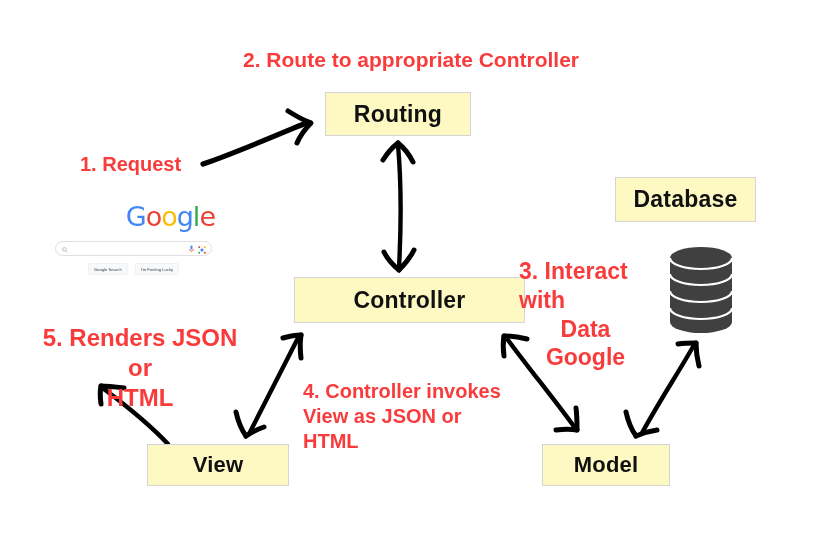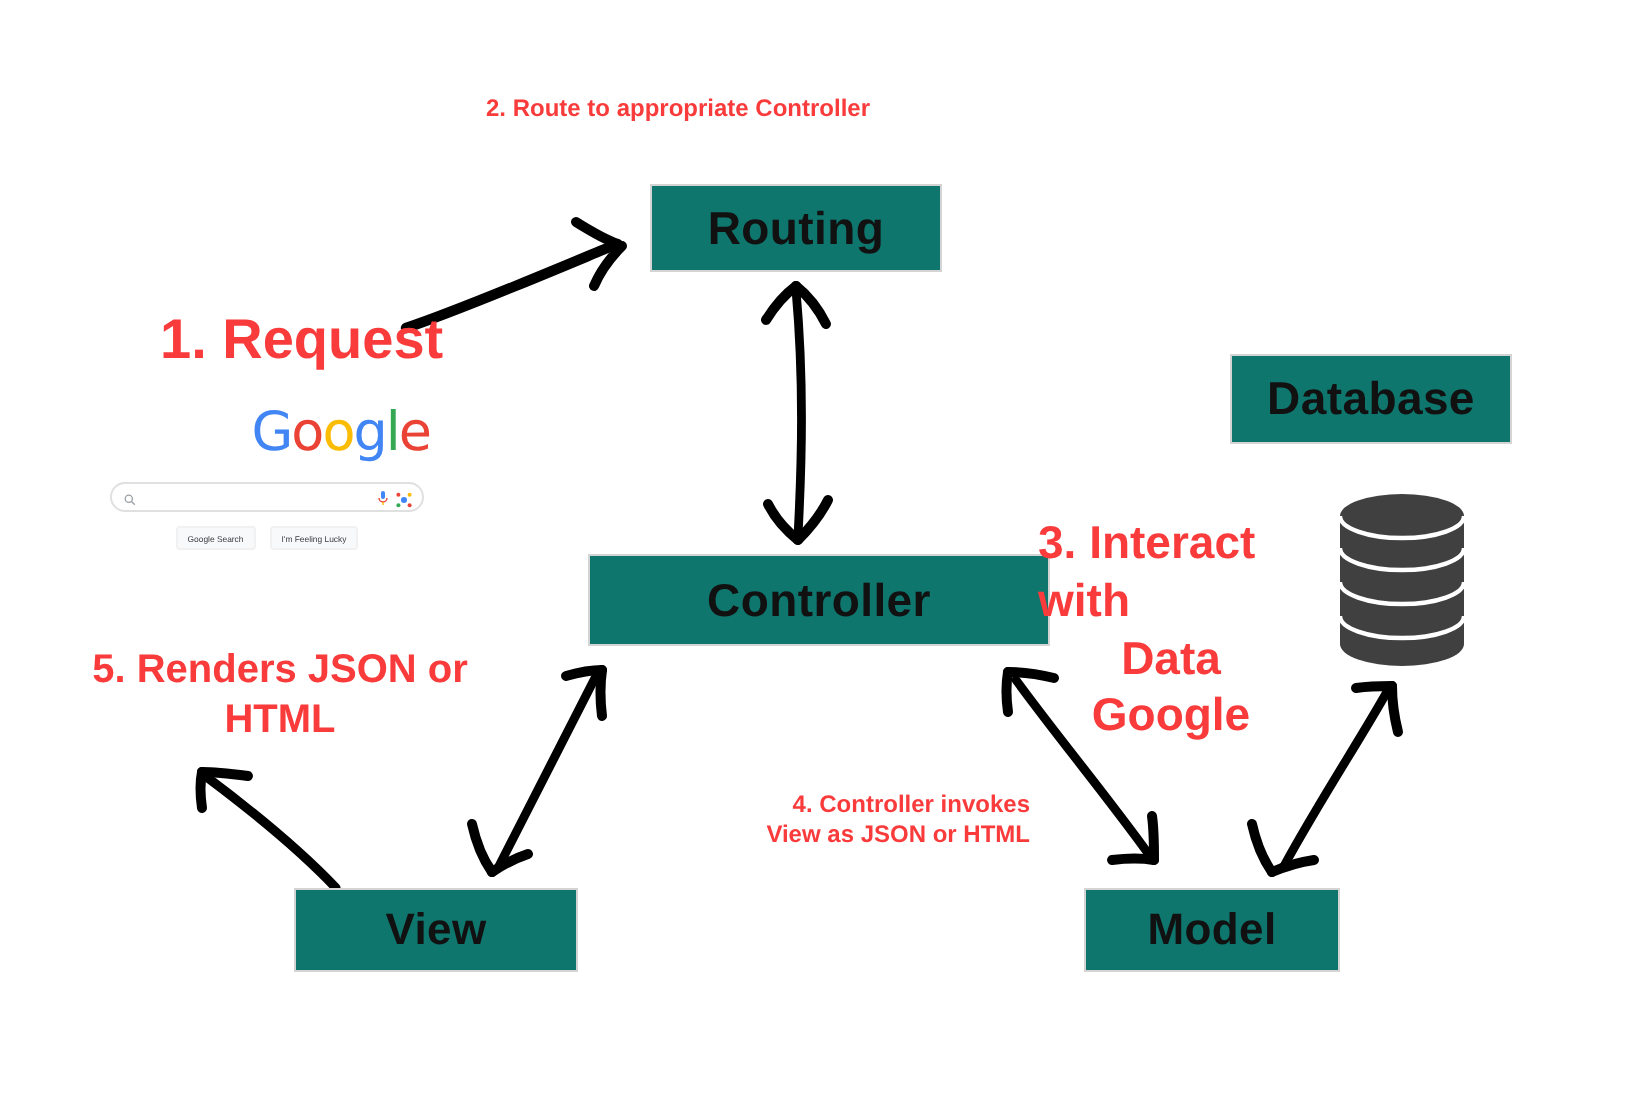--- a/index.html
+++ b/index.html
@@ -7,21 +7,21 @@
     width:821px;height:551px;
     background:#ffffff;
     font-family:"Liberation Sans", sans-serif;
     overflow:hidden;
     position:relative;
   }
   #stage{position:absolute;left:0;top:0;width:821px;height:551px;}
 
   .node{
     position:absolute;
-    background:#0f766e;
+    background:#fef9c3;
     border:1.5px solid #d4d4d4;
     display:flex;align-items:center;justify-content:center;
     box-sizing:border-box;
   }
   .node span{
     font-weight:bold;
     color:#111111;
     letter-spacing:.2px;
     white-space:nowrap;
   }
@@ -37,25 +37,25 @@
   #node-view      span{font-size:22px;}
   #node-model     {left:542px;top:444px;width:128px;height:42px;}
   #node-model     span{font-size:22px;}
 
   .red-label{
     position:absolute;
     color:#F93B3B;
     font-weight:bold;
     line-height:1.25;
   }
-  #lbl-step1{left:80px; top:152px; font-size:28px;}
-  #lbl-step2{left:243px;top:47px;  font-size:12px;}
+  #lbl-step1{left:80px; top:152px; font-size:20px;}
+  #lbl-step2{left:243px;top:47px;  font-size:21px;}
   #lbl-step3{left:519px;top:257px; font-size:23px;text-align:left;width:160px;}
-  #lbl-step4{left:303px;top:395px; font-size:12px;text-align:right;width:212px;}
-  #lbl-step5{left:40px; top:323px; font-size:20px;text-align:center;width:200px;}
+  #lbl-step4{left:303px;top:379px; font-size:20px;text-align:left;width:212px;}
+  #lbl-step5{left:40px; top:323px; font-size:24px;text-align:center;width:200px;}
 
   
   #google-shot{
     position:absolute;left:52px;top:203px;width:163px;height:70px;
     background:#ffffff;
   }
   #g-logo{
     position:absolute;left:0;top:0;width:163px;height:28px;
     text-align:right;line-height:28px;
     font-size:27px;font-weight:normal;

